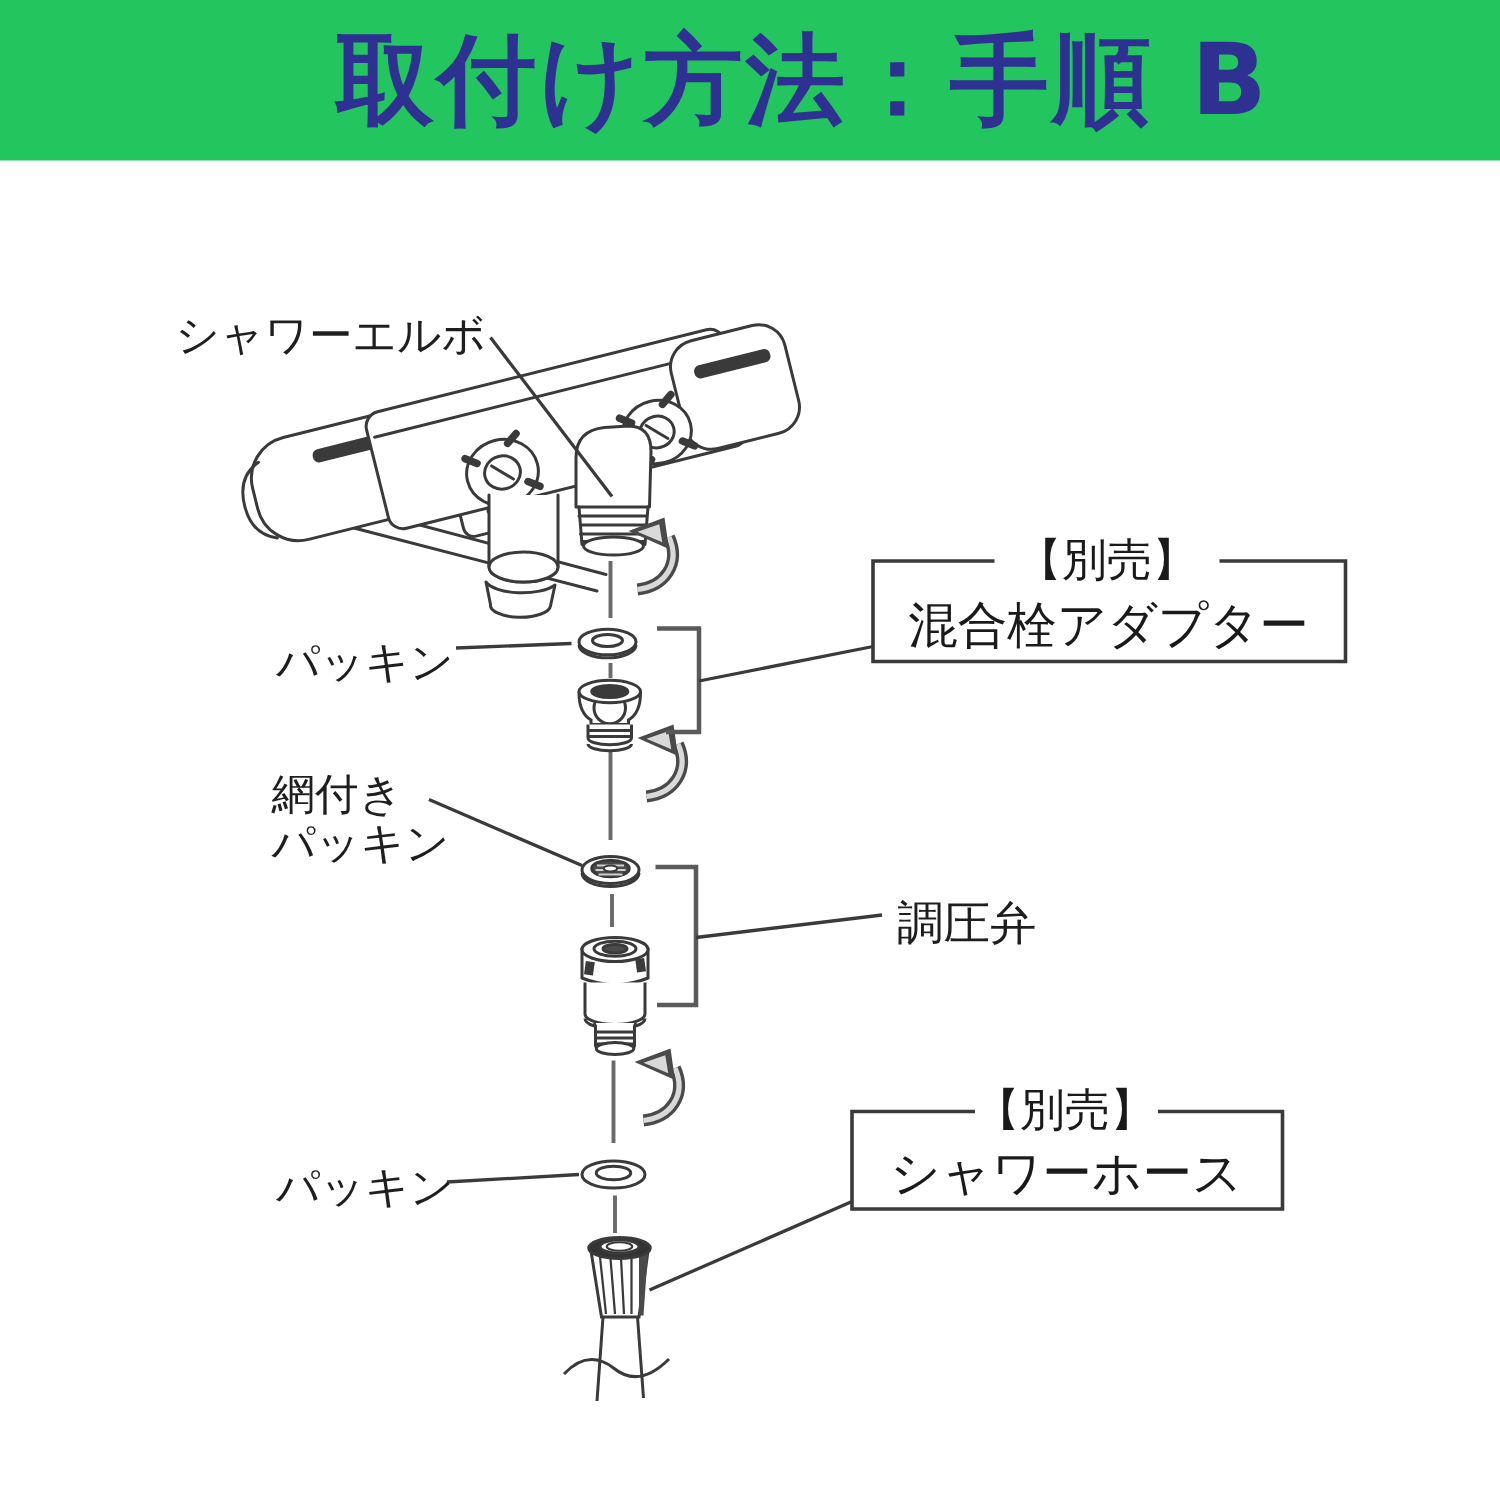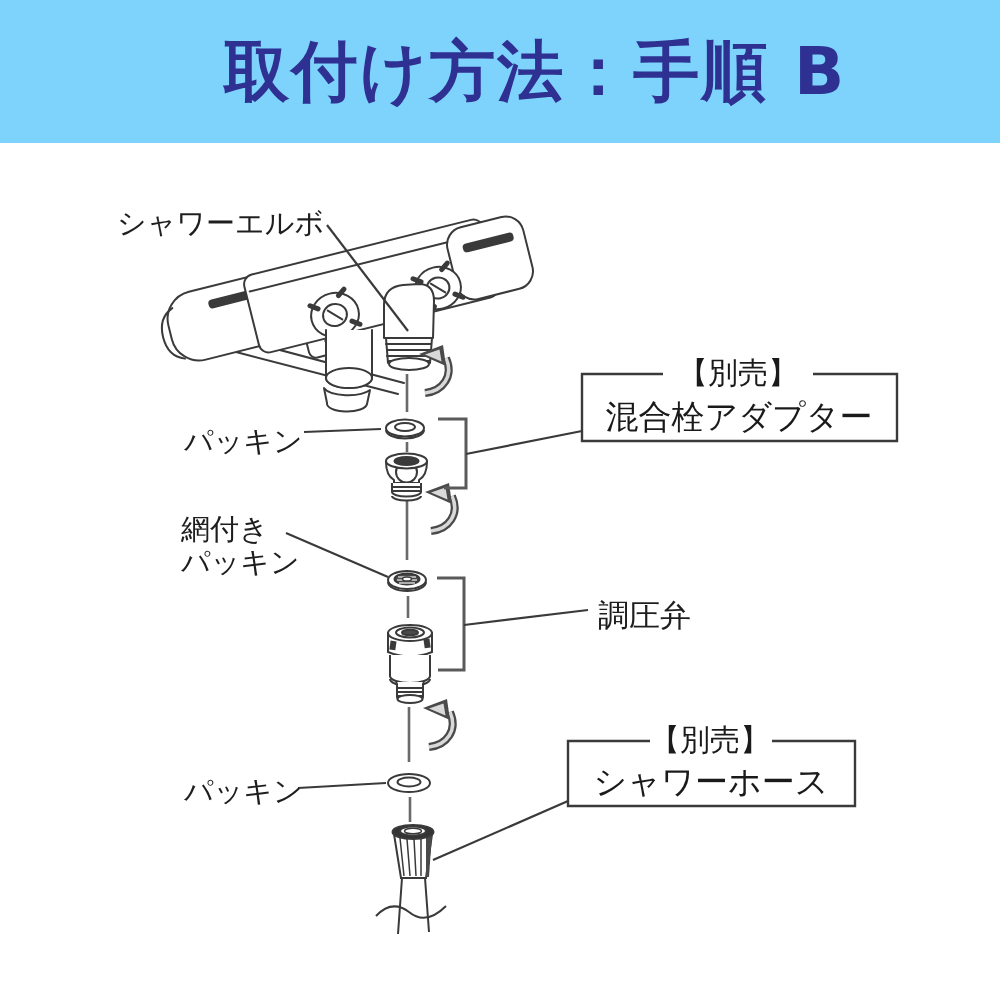--- a/index.html
+++ b/index.html
@@ -5,22 +5,22 @@
   html,body{margin:0;padding:0;background:#ffffff;}
   .page{
     position:relative;
     width:1000px;height:1000px;
     background:#ffffff;
     overflow:hidden;
     font-family:"DejaVu Sans","Liberation Sans",sans-serif;
   }
   .header{
     position:absolute;top:0;left:0;
-    width:1000px;height:143px;
-    background:#7dd3fc;
+    width:1000px;height:107px;
+    background:#22c55e;
     display:flex;align-items:center;justify-content:center;
     box-sizing:border-box;padding-left:70px;
   }
   .header .title{
     font-size:66px;
     font-weight:700;
     color:#2e3192;
     letter-spacing:2px;
     white-space:nowrap;
   }

